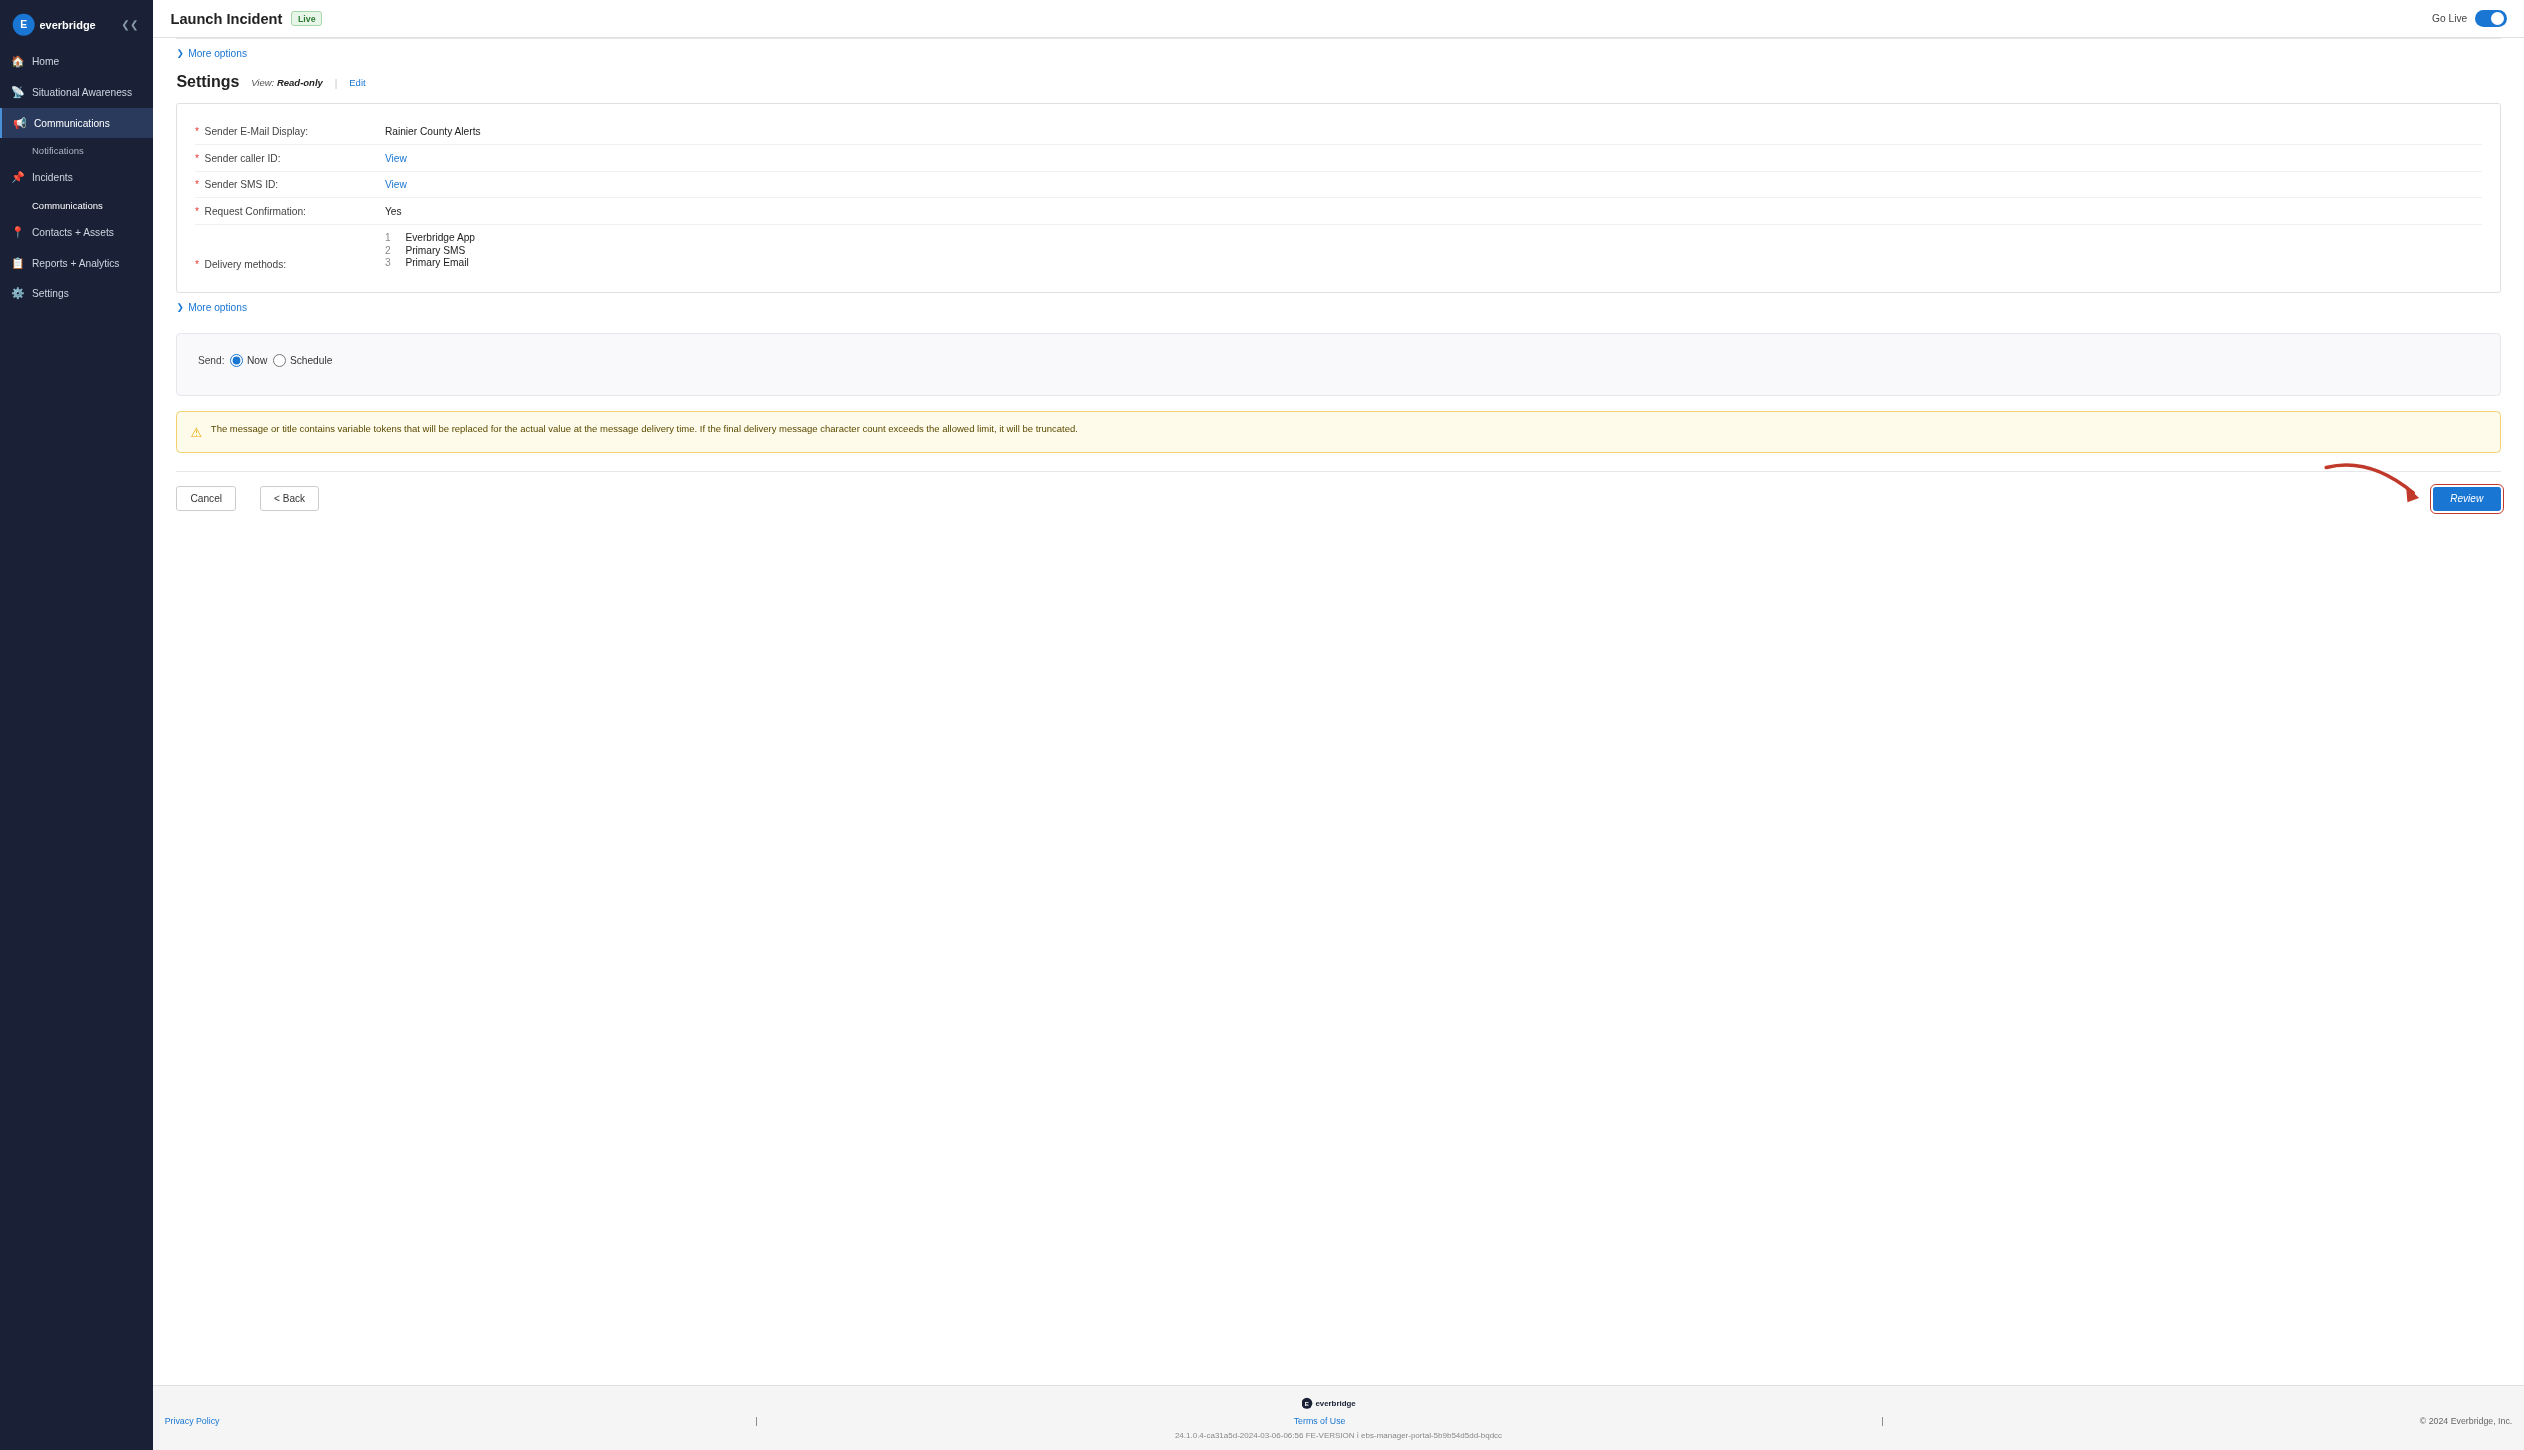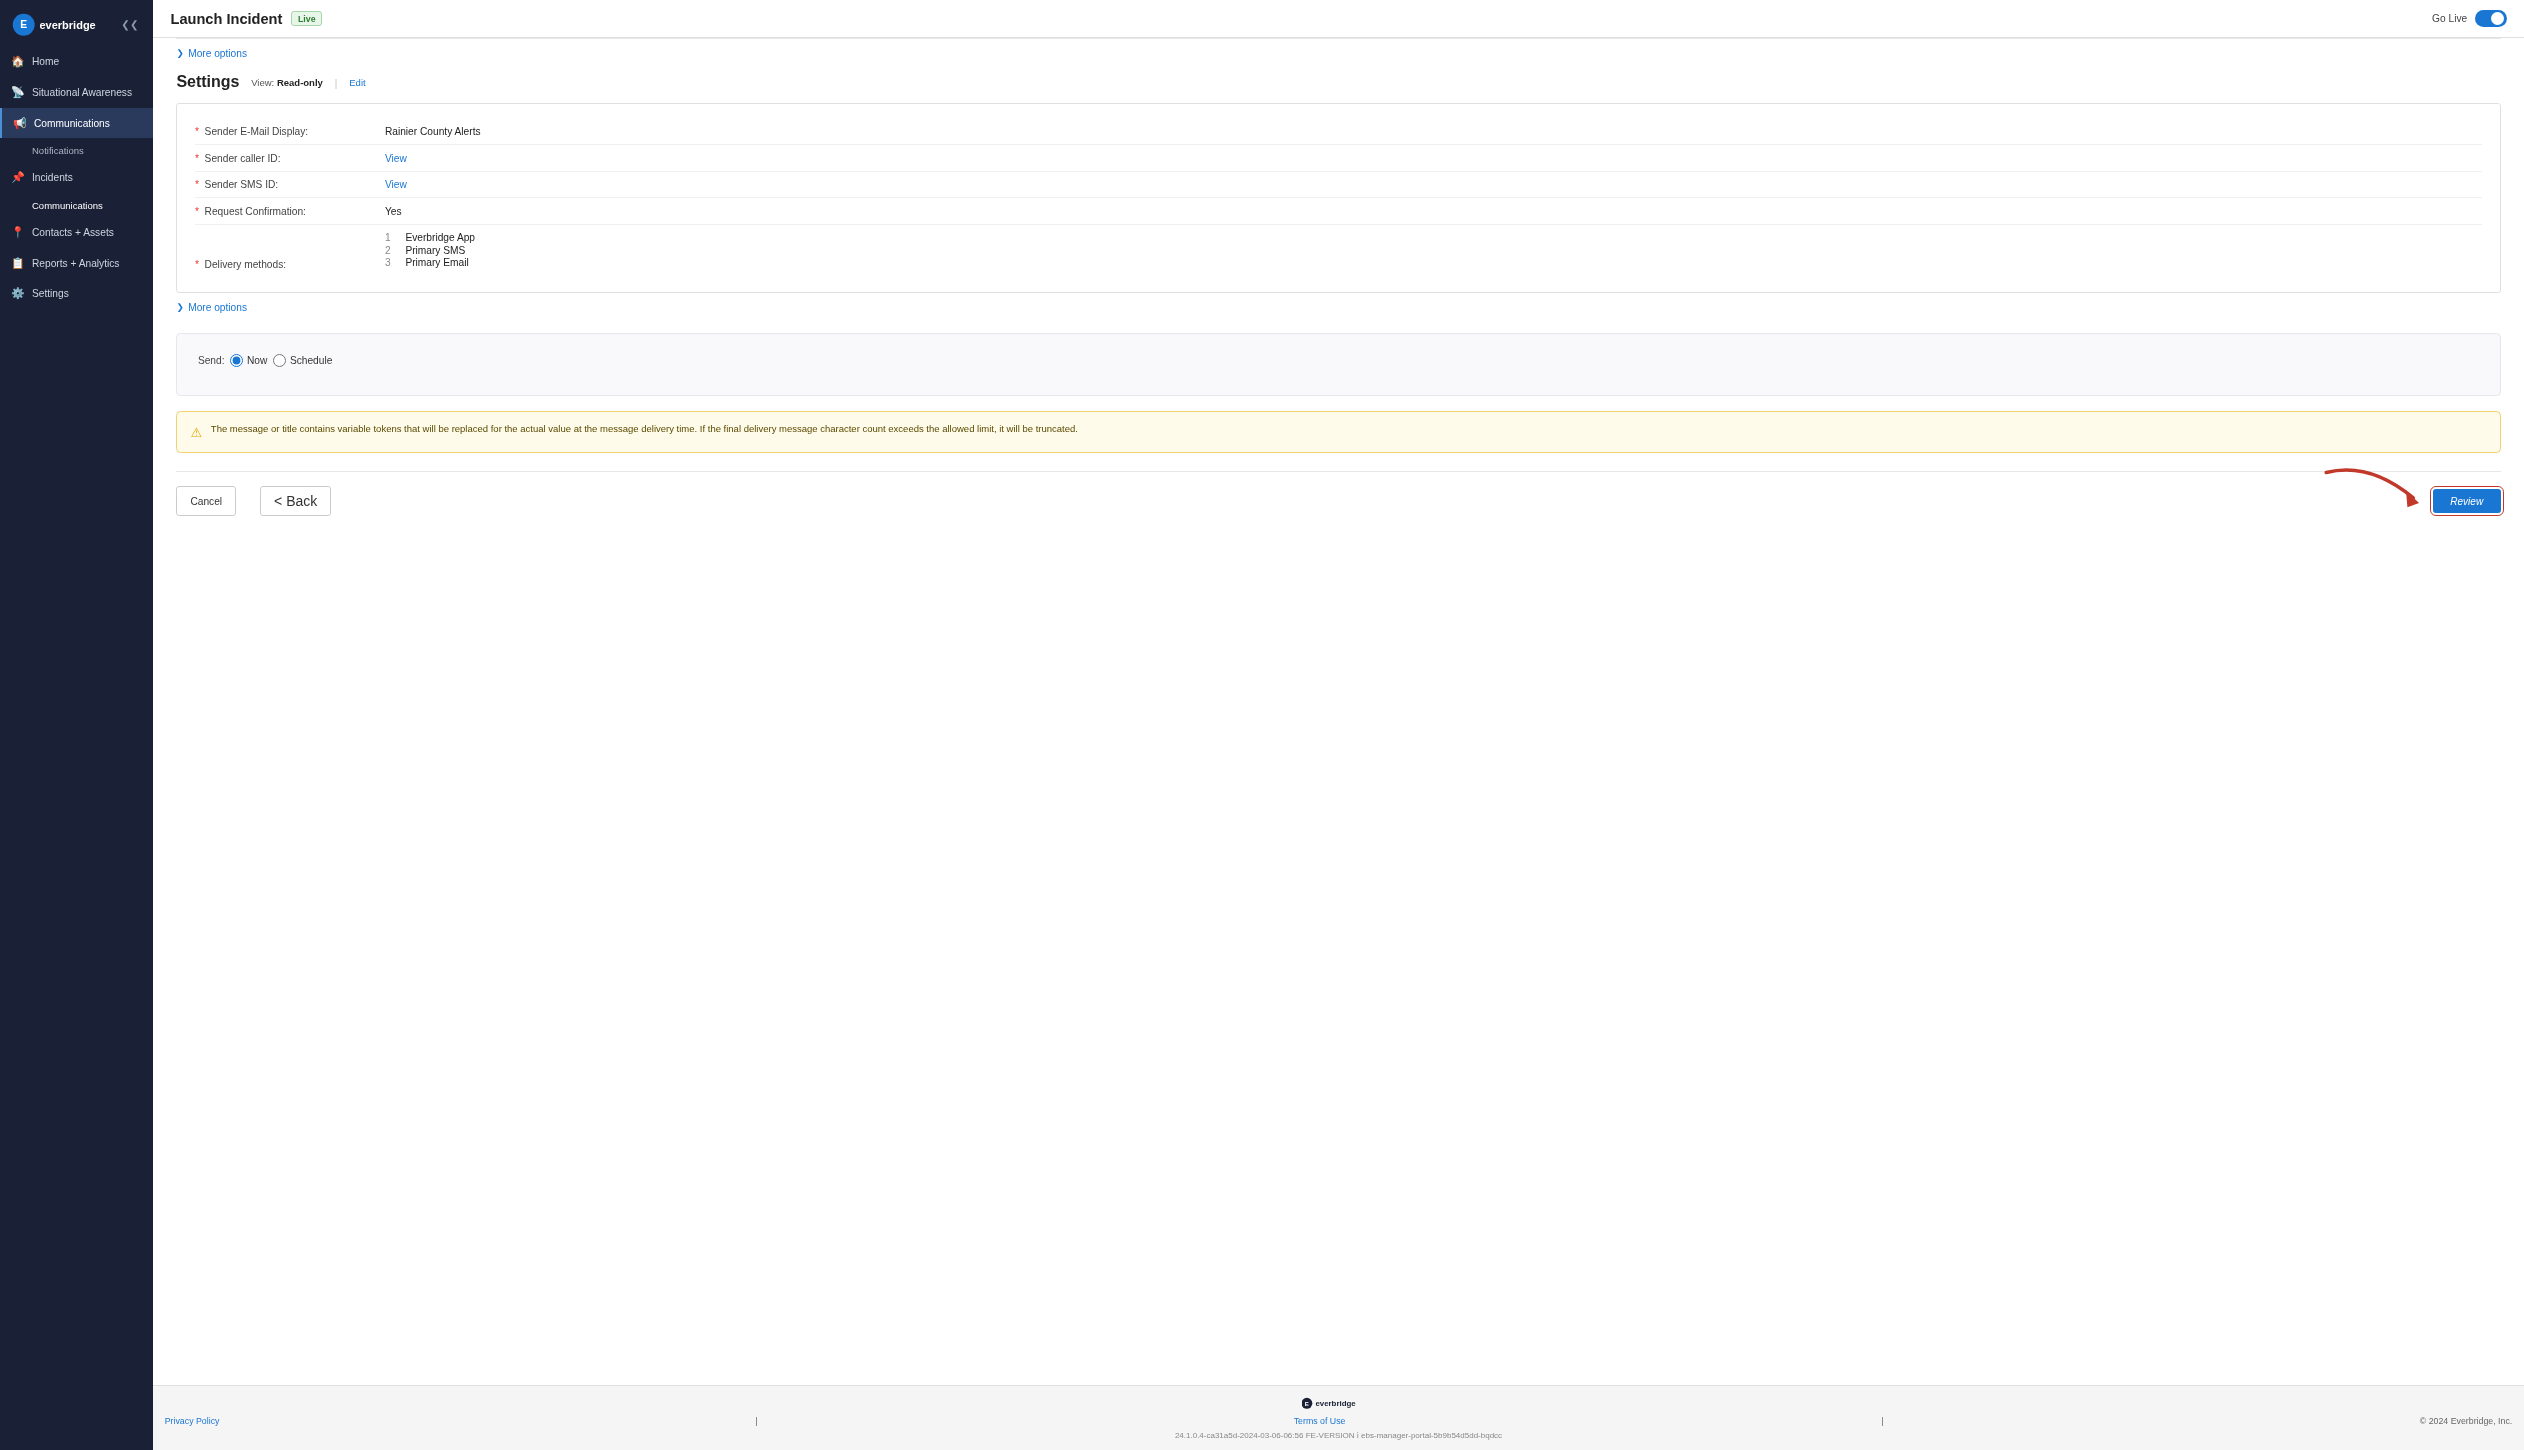--- a/index.html
+++ b/index.html
@@ -166,20 +166,21 @@
       margin-top: 5.8px;
     }
     .settings-title {
       font-size: 16px;
       font-weight: 600;
       color: #222;
     }
     .settings-view-label {
       font-size: 9.5px;
       color: #555;
+      font-style: italic;
     }
     .settings-view-label strong { color: #222; }
     .edit-link {
       color: #1976d2;
       font-size: 9.5px;
       cursor: pointer;
       text-decoration: none;
     }
     .divider-v {
       color: #ccc;
@@ -318,21 +319,21 @@
       padding: 5.8px 13px;
       font-size: 10.2px;
       color: #333;
       cursor: pointer;
     }
     .btn-back {
       background: #fff;
       border: 0.7px solid #ccc;
       border-radius: 2.9px;
       padding: 5.8px 13px;
-      font-size: 14px;
+      font-size: 10px;
       color: #333;
       cursor: pointer;
     }
     .btn-review {
       background: #1976d2;
       border: none;
       border-radius: 2.9px;
       padding: 6.6px 17.5px;
       font-size: 10px;
       color: #fff;

